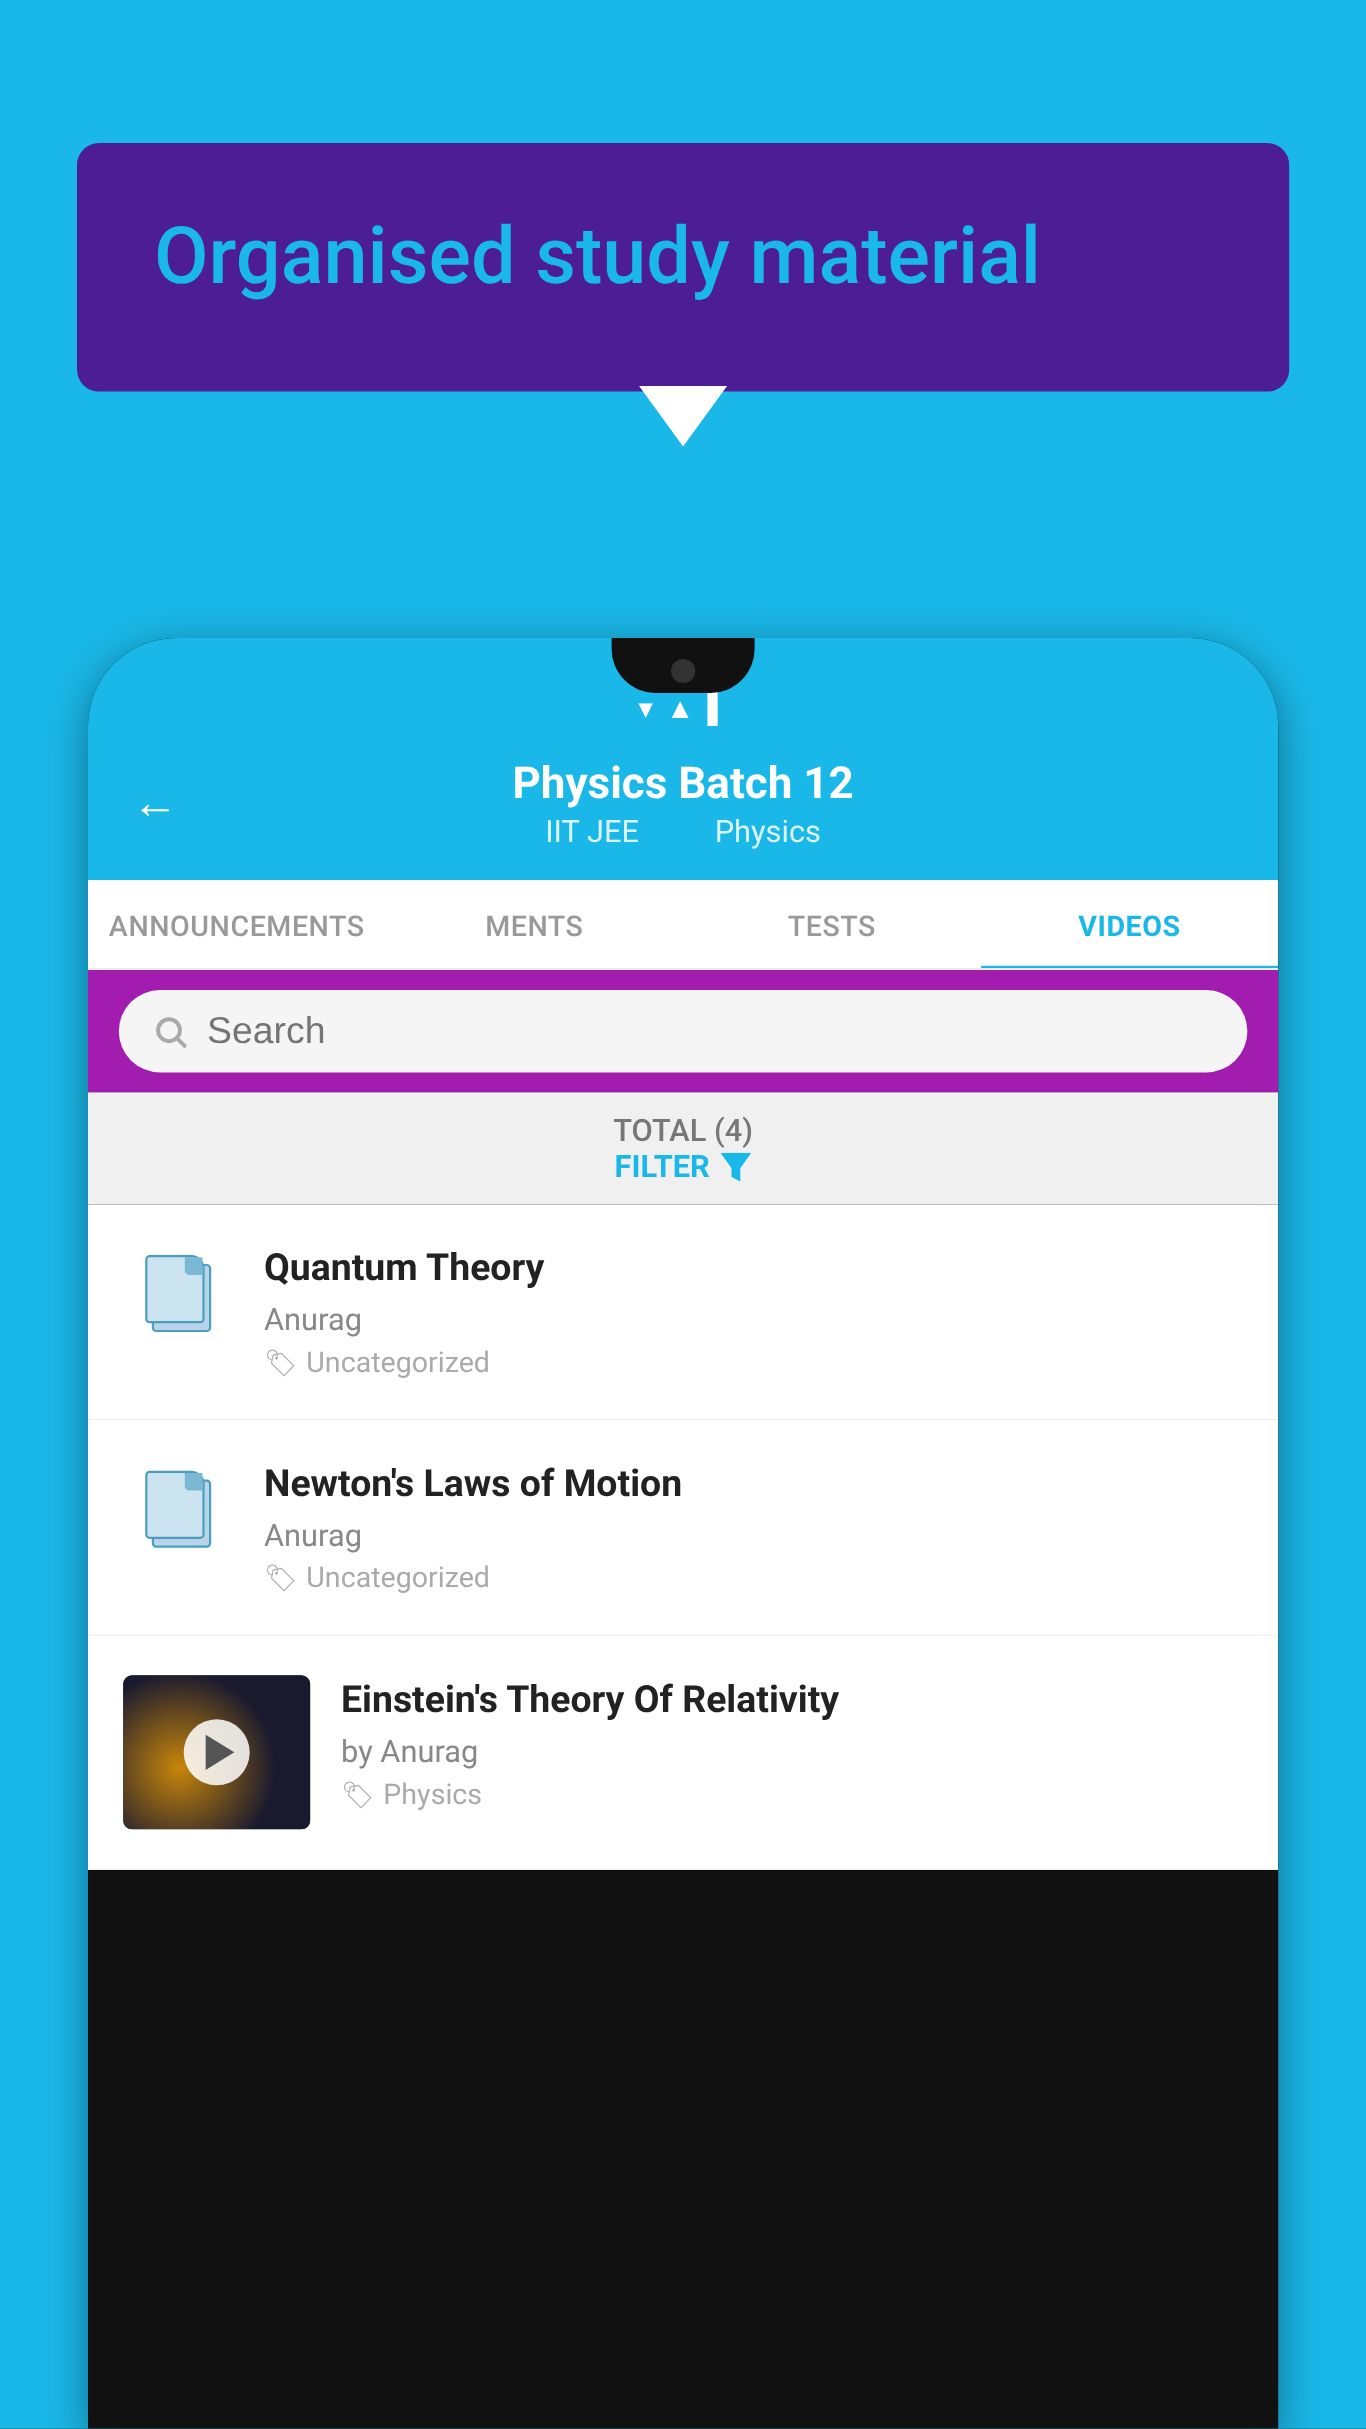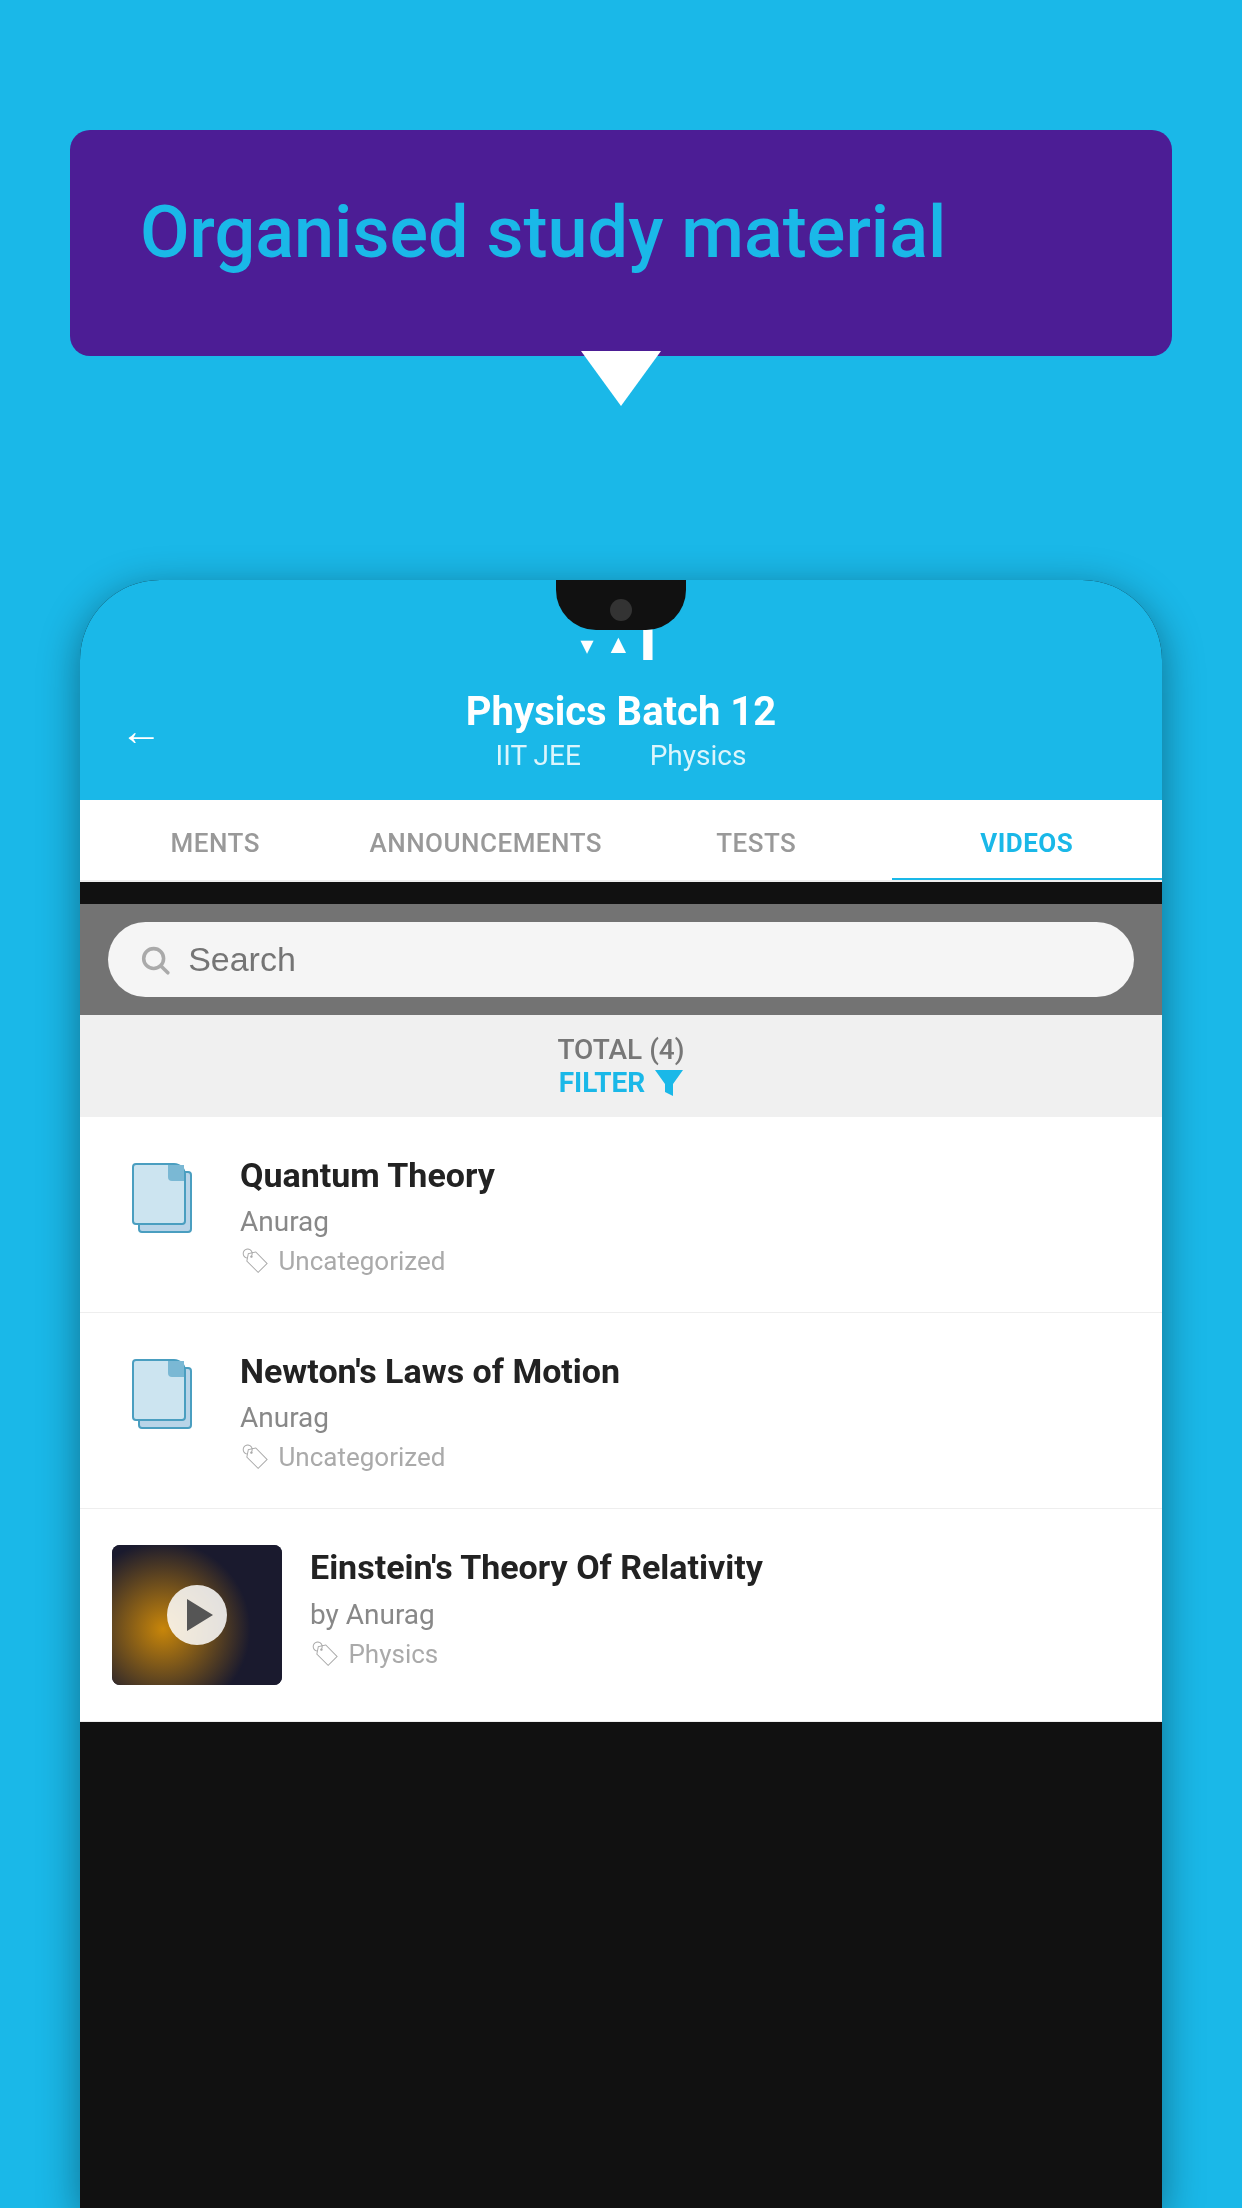--- a/index.html
+++ b/index.html
@@ -189,23 +189,22 @@
       position: absolute;
       bottom: -2px;
       left: 0;
       right: 0;
       height: 4px;
       background: #1ab8e8;
     }
 
     
     .search-container {
-      background: #737373;
+      background: #a21caf;
       padding: 18px 28px;
-      margin-top: 22px;
     }
 
     .search-input-wrap {
       background: #f5f5f5;
       border-radius: 40px;
       display: flex;
       align-items: center;
       padding: 18px 30px;
       gap: 16px;
     }
@@ -412,24 +411,24 @@
       <div class="app-header-sub">
         <span>IIT JEE</span>
         <span> &nbsp; </span>
         <span>Physics</span>
       </div>
     </div>
   </div>
 
   <div class="tab-bar">
     <div class="tab-item">
+      <span>ANNOUNCEMENTS</span>
+    </div>
+    <div class="tab-item">
       <span>MENTS</span>
-    </div>
-    <div class="tab-item">
-      <span>ANNOUNCEMENTS</span>
     </div>
     <div class="tab-item">
       <span>TESTS</span>
     </div>
     <div class="tab-item active">
       <span>VIDEOS</span>
     </div>
   </div>
 
   <div class="search-container">

